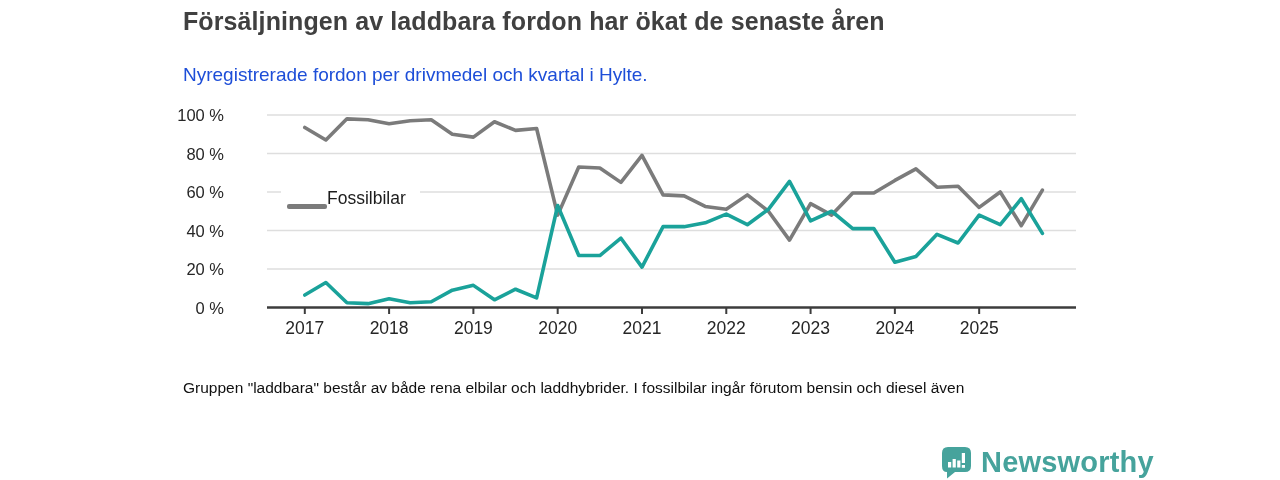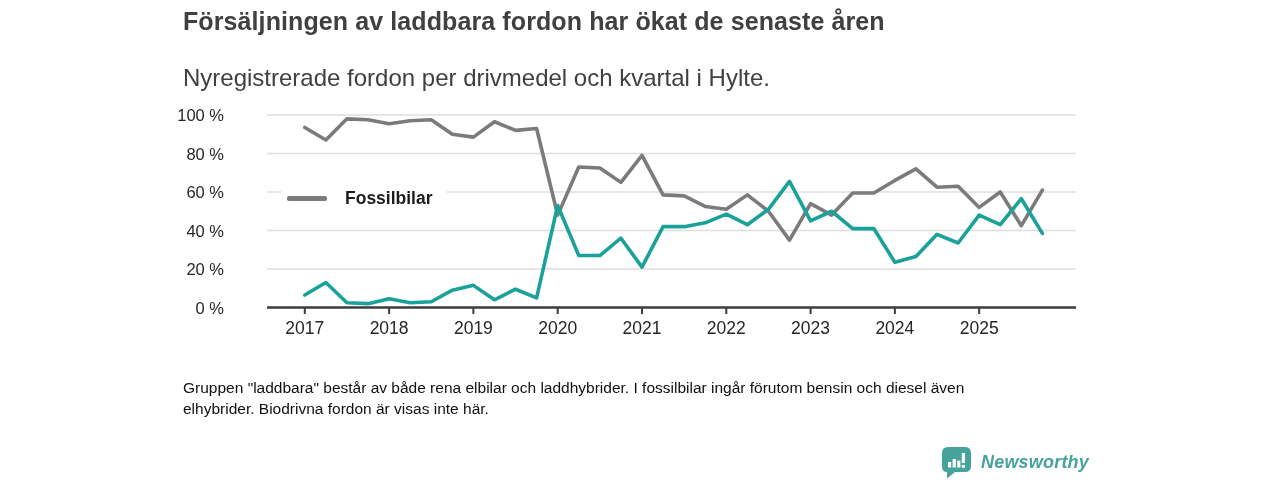--- a/index.html
+++ b/index.html
@@ -7,41 +7,41 @@
     width:1280px;height:480px;position:relative;overflow:hidden;
     background:#ffffff;
     font-family:"Liberation Sans","DejaVu Sans",sans-serif;
   }
   .title{
     position:absolute;left:183px;top:7px;
     font-size:25px;font-weight:700;color:#404040;letter-spacing:.1px;
   }
   .subtitle{
     position:absolute;left:183px;top:64px;
-    font-size:24px;font-weight:400;color:#404040;
+    font-size:19px;font-weight:400;color:#1d4ed8;
   }
   #chart-svg{position:absolute;left:0;top:0;}
   .legend{
     position:absolute;left:281px;top:184px;
     display:flex;flex-direction:column;gap:7px;
     background:#ffffff;padding:3px 14px 3px 6px;
   }
-  .legend-row{display:flex;align-items:center;gap:18px;height:22px;font-weight:bold;}
+  .legend-row{display:flex;align-items:flex-end;gap:0;height:22px;}
   .legend-swatch{width:40px;height:5px;border-radius:2px;background:#999;}
   .legend-label{font-size:17.5px;color:#1c1c1c;}
   .footnote{
     position:absolute;left:183px;top:377px;
     font-size:15.5px;line-height:21px;color:#101010;
   }
   .brand{
     position:absolute;left:941px;top:446px;
     display:flex;align-items:center;gap:9px;
   }
   .brand-text{
-    font-size:18px;font-weight:600;color:#46a39c;letter-spacing:.2px;font-style:italic;
+    font-size:29px;font-weight:600;color:#46a39c;letter-spacing:.2px;
   }
 </style>
 </head>
 <body>
 
 <div class="title">Försäljningen av laddbara fordon har ökat de senaste åren</div>
 <div class="subtitle">Nyregistrerade fordon per drivmedel och kvartal i Hylte.</div>
 
 <svg id="chart-svg" width="1280" height="480" viewBox="0 0 1280 480">
     <line x1="267" x2="1076" y1="269" y2="269" stroke="#dedede" stroke-width="1.3"></line>
@@ -80,21 +80,20 @@
 
 <div class="legend">
   <div class="legend-row">
     <span class="legend-swatch" style="background: rgb(123, 123, 123);"></span>
     <span class="legend-label">Fossilbilar</span>
   </div>
 </div>
 
 <div class="footnote">
   <div>Gruppen "laddbara" består av både rena elbilar och laddhybrider. I fossilbilar ingår förutom bensin och diesel även</div>
-  <div>elhybrider. Biodrivna fordon är visas inte här.</div>
 </div>
 
 <div class="brand">
   <svg width="31" height="33" viewBox="0 0 31 33">
     <path d="M7 1 H24 Q30 1 30 7 V20 Q30 26 24 26 H14 L6 32.5 V26 Q1 26 1 20 V7 Q1 1 7 1 Z" fill="#46a39c"></path>
     <rect x="7" y="16" width="3.2" height="5.5" fill="#ffffff"></rect>
     <rect x="11.6" y="13" width="3.2" height="8.5" fill="#ffffff"></rect>
     <rect x="16.2" y="14.5" width="3.2" height="7" fill="#ffffff"></rect>
     <rect x="20.8" y="7" width="3.2" height="10" fill="#ffffff"></rect>
     <rect x="20.8" y="19" width="3.2" height="2.8" fill="#ffffff"></rect>

